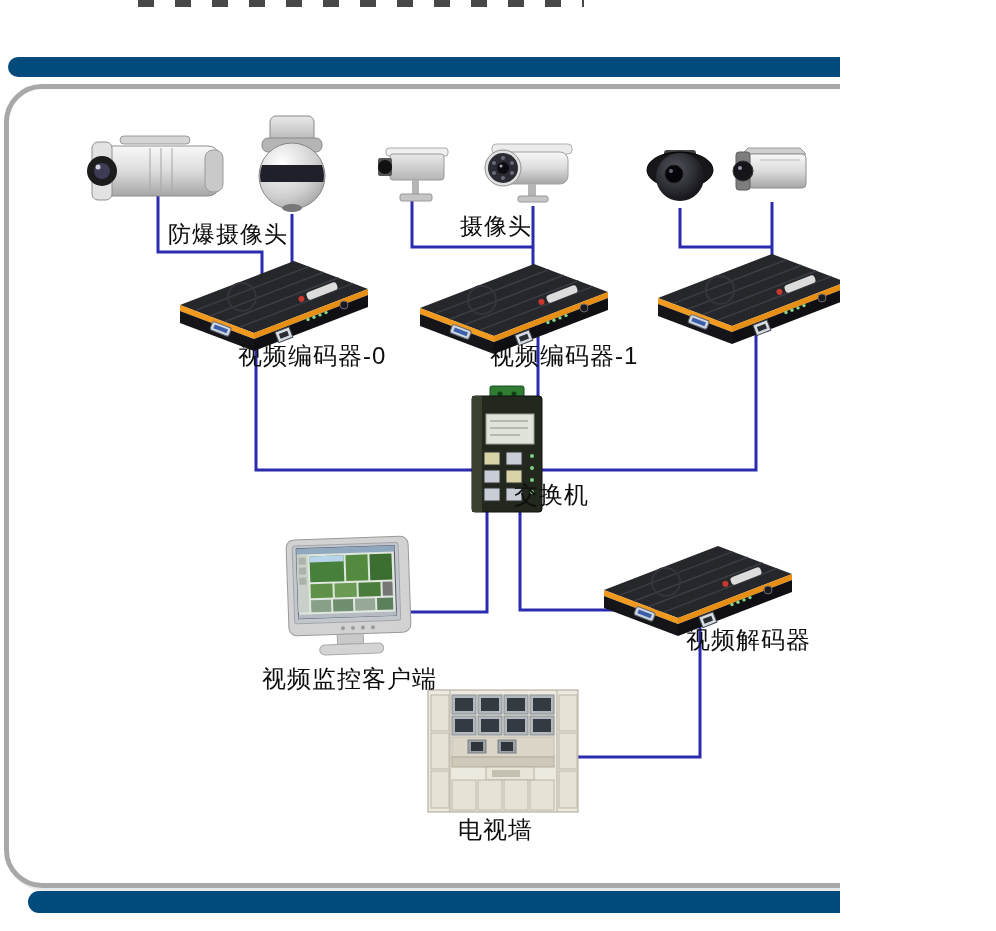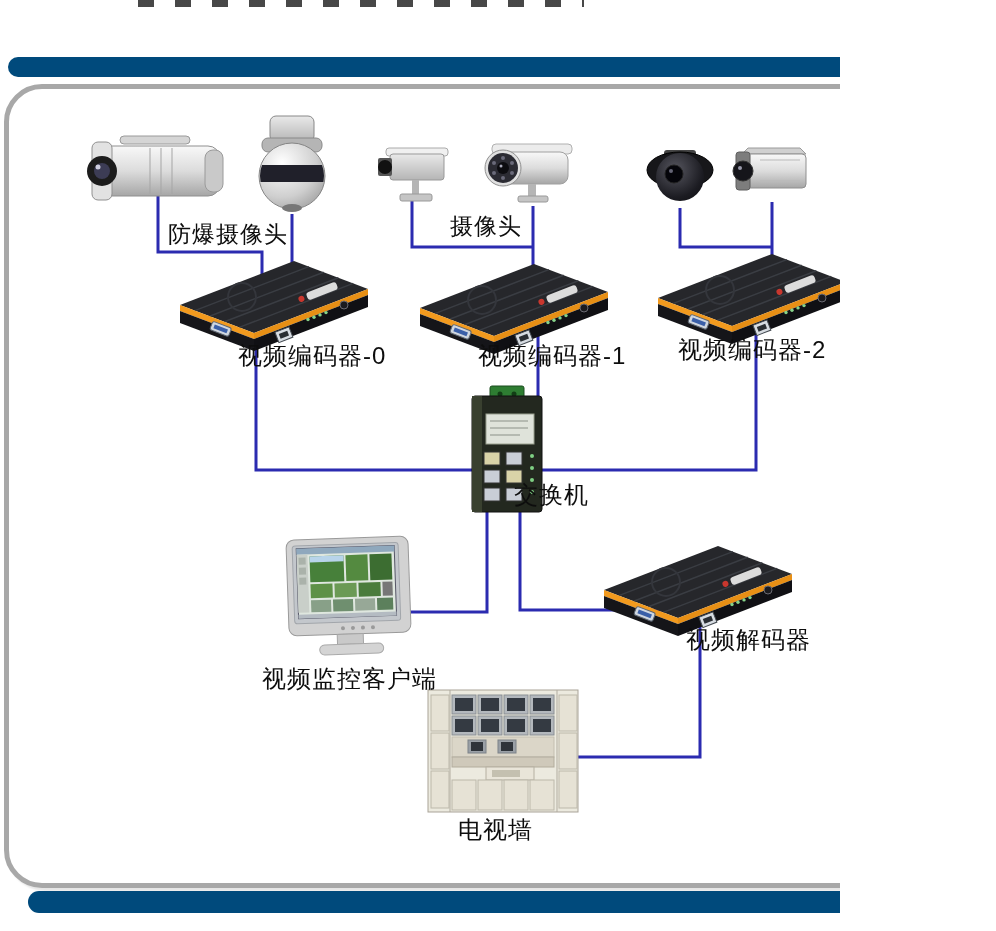--- a/index.html
+++ b/index.html
@@ -283,23 +283,22 @@
       <g fill="#e6e2d5" stroke="#bcb8aa">
         <rect x="452" y="780" width="24" height="30"></rect>
           <rect x="478" y="780" width="24" height="30"></rect>
         <rect x="504" y="780" width="24" height="30"></rect>
           <rect x="530" y="780" width="24" height="30"></rect>
       </g>
     </g>
   </svg>
 
   <div class="lbl" style="left:168px;top:219px">防爆摄像头</div>
-  <div class="lbl" style="left:450px;top:211px">摄像头</div>
+  <div class="lbl" style="left:460px;top:211px">摄像头</div>
   <div class="lbl big" style="left:238px;top:340px">视频编码器-0</div>
-  <div class="lbl big" style="left:478px;top:340px">视频编码器-1</div>
-  <div class="lbl big" style="left:678px;top:334px">视频编码器-2</div>
+  <div class="lbl big" style="left:490px;top:340px">视频编码器-1</div>
   <div class="lbl big" style="left:514px;top:479px">交换机</div>
   <div class="lbl big" style="left:686px;top:624px">视频解码器</div>
   <div class="lbl big" style="left:262px;top:663px">视频监控客户端</div>
   <div class="lbl big" style="left:458px;top:814px">电视墙</div>
 
   <div class="bottombar"></div>
 </div>
 
 </body></html>

